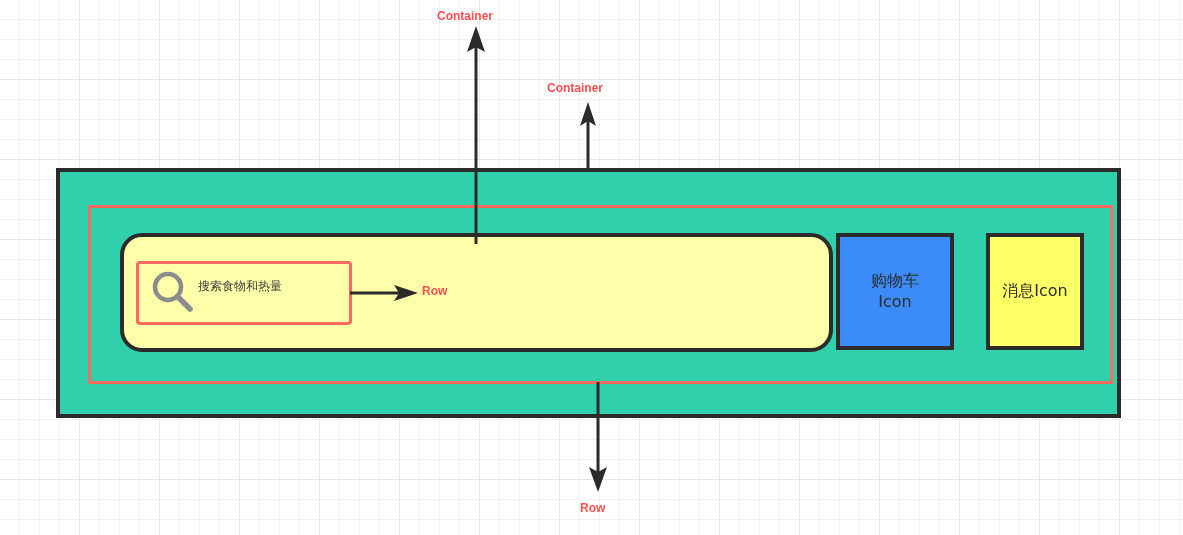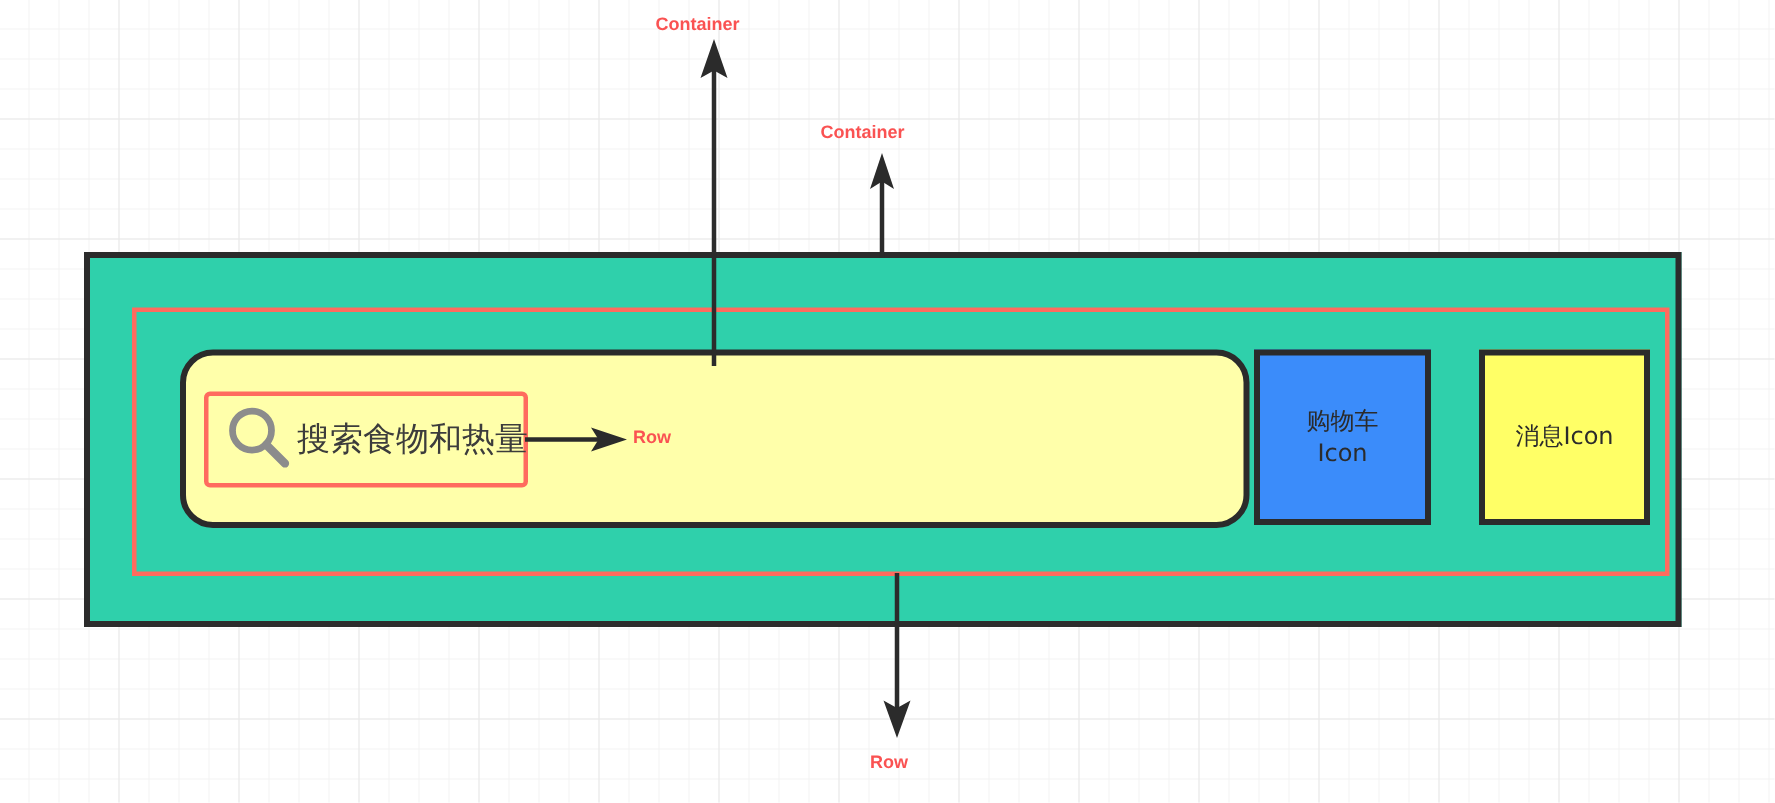--- a/index.html
+++ b/index.html
@@ -89,21 +89,21 @@
     left: 149px;
     top: 268px;
     width: 48px;
     height: 48px;
   }
 
   .search-text {
     position: absolute;
     left: 198px;
     top: 278px;
-    font-size: 22px;
+    font-size: 12px;
     color: #3c3c3c;
     letter-spacing: 0px;
     white-space: nowrap;
     font-family: "DejaVu Sans", "Liberation Sans", sans-serif;
   }
 
   
   .icon-box {
     position: absolute;
     border: 4px solid #2b2b2b;
@@ -120,21 +120,21 @@
   .icon-box-cart {
     left: 836px;
     top: 233px;
     width: 118px;
     height: 117px;
     background-color: #3b8cfa;
   }
   .icon-box-message {
     left: 986px;
     top: 233px;
-    width: 114px;
+    width: 98px;
     height: 117px;
     background-color: #ffff66;
   }
 
   
   .arrow-svg {
     position: absolute;
     overflow: visible;
   }
 

